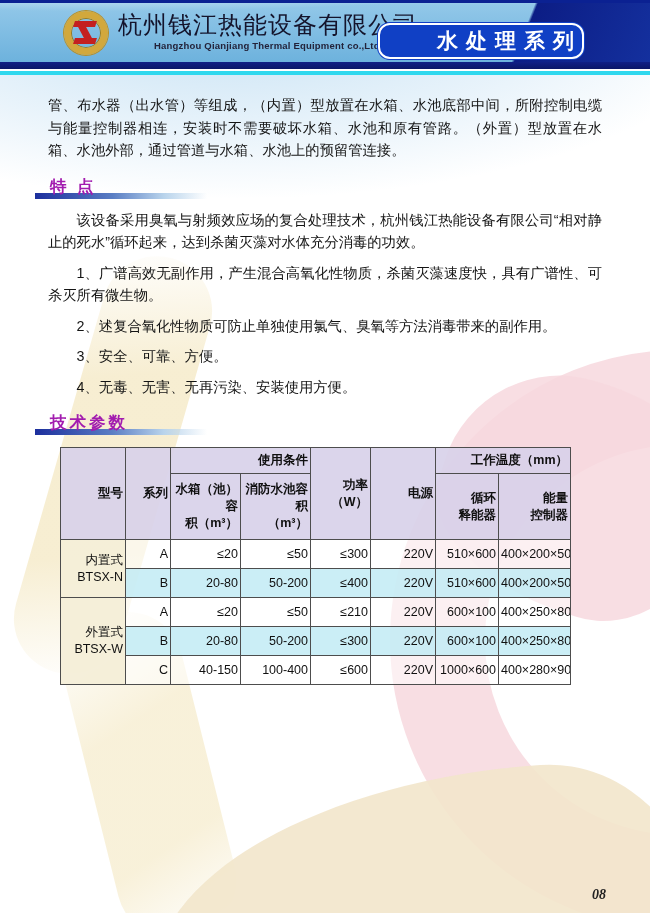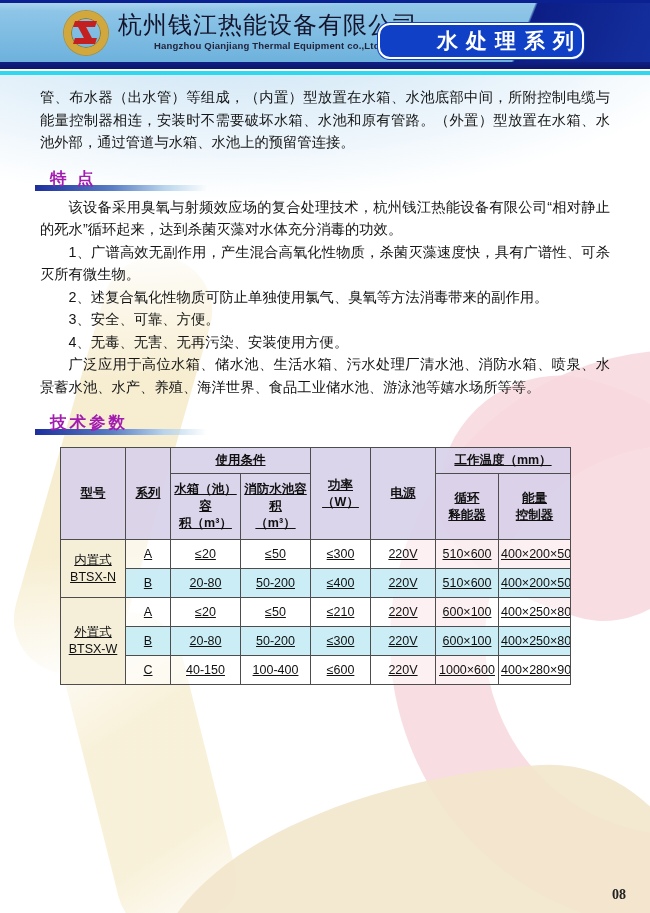--- a/index.html
+++ b/index.html
@@ -57,48 +57,48 @@
     display:flex; align-items:center; justify-content:flex-end;
     box-shadow:0 0 0 1px #1040c5;
   }
   .badge span { color:#ffffff; font-size:21px; font-weight:bold; letter-spacing:8px; text-indent:8px; white-space:nowrap; }
   .strip-navy { position:relative; z-index:2; height:7px; background:linear-gradient(180deg,#101f86,#0a1668); }
   .strip-white { position:relative; z-index:2; height:2px; background:#ffffff; }
   .strip-cyan { position:relative; z-index:2; height:4px; background:#2fd8ee; }
 
   
   .content { position:relative; z-index:1; padding:11px 40px 0 40px; }
-  .para { margin:0; font-size:14.3px; line-height:22.5px; text-align:justify; }
+  .para { margin:8px; font-size:14.3px; line-height:22.5px; text-align:justify; }
   .indent { text-indent:2em; }
 
   .sec { position:relative; height:26px; margin:13px 0 3px 0; }
   .sec .bar { position:absolute; left:-5px; top:18px; width:172px; height:6px;
     background:linear-gradient(to right,#1c2f9d 0%, #5a7ec4 45%, #b9d4ec 75%, rgba(255,255,255,0) 100%); }
   .sec h2 { position:absolute; left:10px; top:0; margin:0; font-size:16.5px; font-weight:bold;
     color:#a21caf; letter-spacing:3px; line-height:22px; }
 
   .speclist p { margin:0; font-size:14.3px; line-height:22.5px; text-indent:2em; }
 
   
   table.spec { border-collapse:collapse; table-layout:fixed; width:510px; margin:10px 0 0 20px;
     font-size:12.5px; color:#101010; }
-  table.spec th, table.spec td { border:1px solid #4d4d4d; text-align:center; vertical-align:middle;
-    padding:1px 2px; overflow:hidden;text-decoration:underline; }
+  table.spec th, table.spec td { border:1px solid #4d4d4d; text-align:right; vertical-align:middle;
+    padding:1px 2px; overflow:hidden; }
   table.spec th { font-weight:bold; background:rgba(216,209,233,.92); }
   th.th-model { background:rgba(200,200,209,.95); }
   .hr1 { height:26px; }
   .hr2 { height:66px; }
   tr.data-row { height:29px; }
   td.cell-model { background:rgba(244,238,216,.95); line-height:17px;margin-left:28px; }
   tr.row-light td { background:rgba(255,255,255,.55); }
   tr.row-cyan td { background:rgba(199,237,245,.92); }
   tr.row-light td.cell-model, tr.row-cyan td.cell-model { background:rgba(244,238,216,.95); }
 
-  .page-number { position:absolute; right:24px; bottom:10px; z-index:3;
-    font-family:"Liberation Serif","DejaVu Serif",serif; font-weight:bold;
+  .page-number { position:absolute; right:44px; bottom:10px; z-index:3;
+    font-family:"Liberation Serif","DejaVu Serif",serif; font-style:italic; font-weight:bold;
     font-size:14px; color:#222; }
 </style>
 </head>
 <body>
 
 <div class="page">
 
   <div class="decor decor-top-fade"></div>
   <div class="decor decor-cream-band"></div>
   <div class="decor decor-cream-band2"></div>
@@ -133,21 +133,20 @@
     <div class="sec">
       <div class="bar"></div>
       <h2>特 点</h2>
     </div>
     <p class="para indent">该设备采用臭氧与射频效应场的复合处理技术，杭州钱江热能设备有限公司“相对静止的死水”循环起来，达到杀菌灭藻对水体充分消毒的功效。</p>
     <p class="para indent">1、广谱高效无副作用，产生混合高氧化性物质，杀菌灭藻速度快，具有广谱性、可杀灭所有微生物。</p>
     <p class="para indent">2、述复合氧化性物质可防止单独使用氯气、臭氧等方法消毒带来的副作用。</p>
     <p class="para indent">3、安全、可靠、方便。</p>
     <p class="para indent">4、无毒、无害、无再污染、安装使用方便。</p>
 
-    <p class="para indent">广泛应用于高位水箱、储水池、生活水箱、污水处理厂清水池、消防水箱、喷泉、水景蓄水池、水产、养殖、海洋世界、食品工业储水池、游泳池等嬉水场所等等。</p>
 
     <div class="sec">
       <div class="bar"></div>
       <h2>技术参数</h2>
     </div>
 
     <table class="spec">
       <colgroup>
         <col style="width:65px">
           <col style="width:45px">

